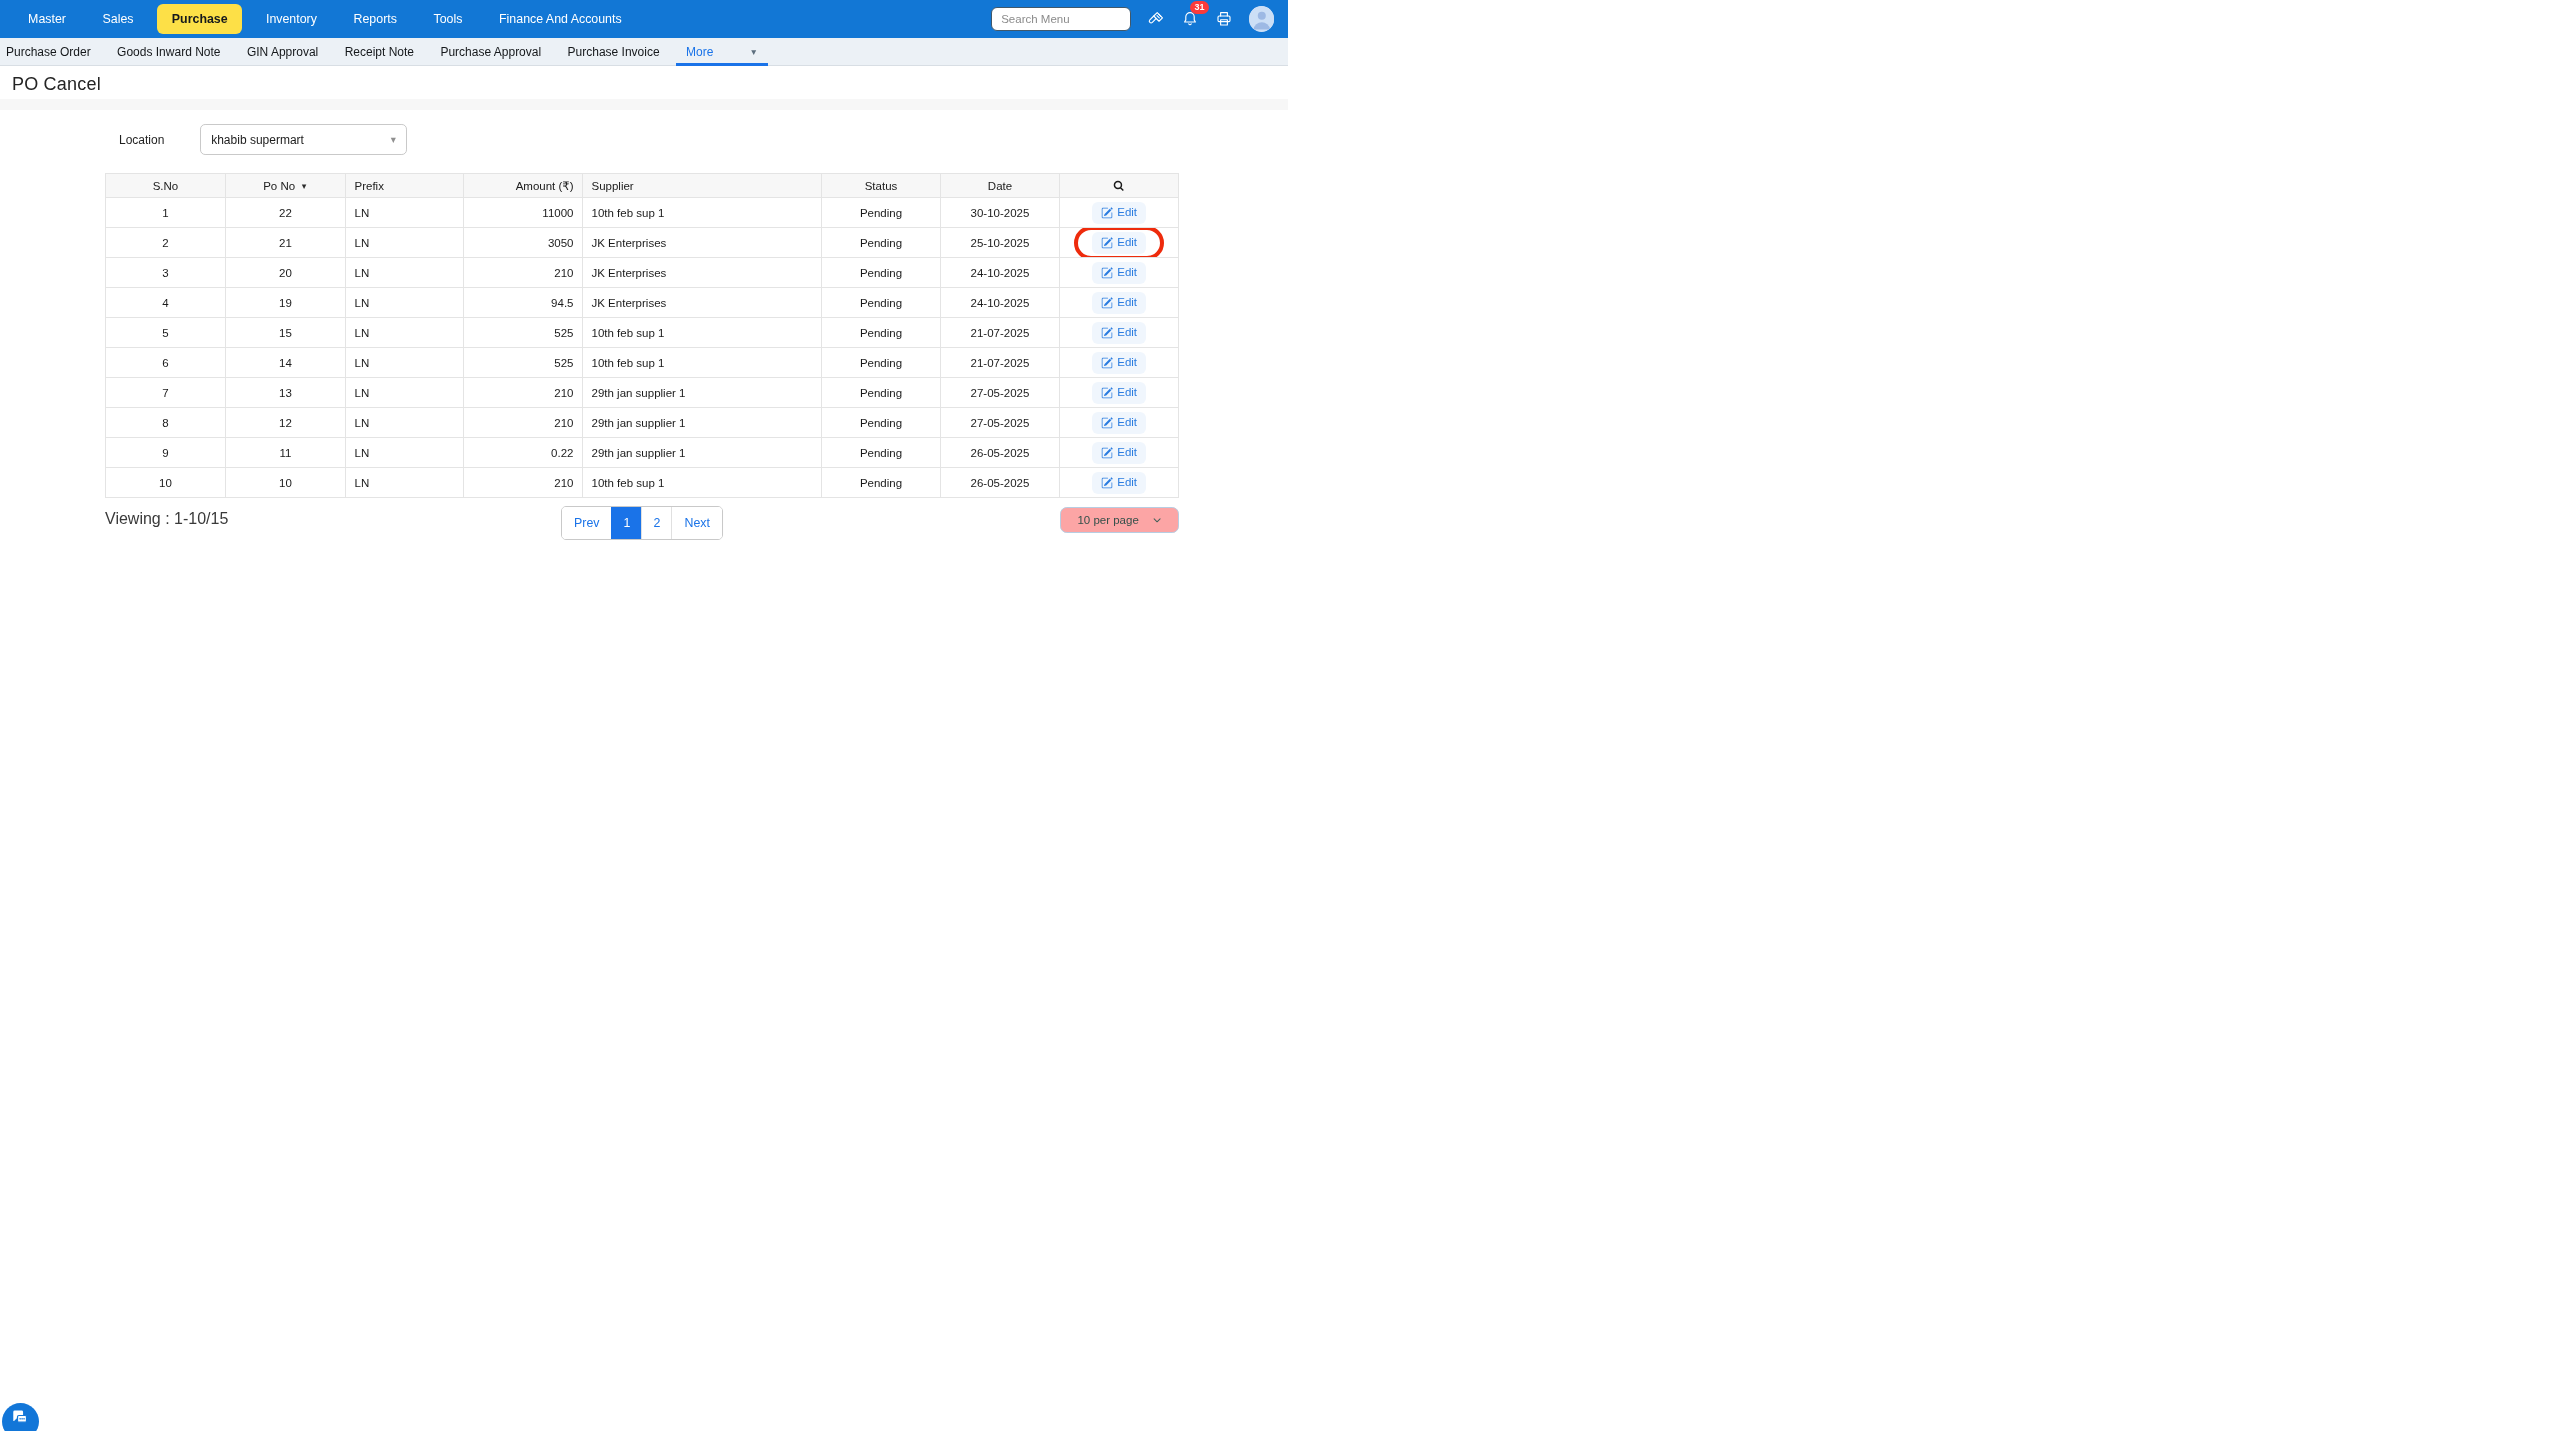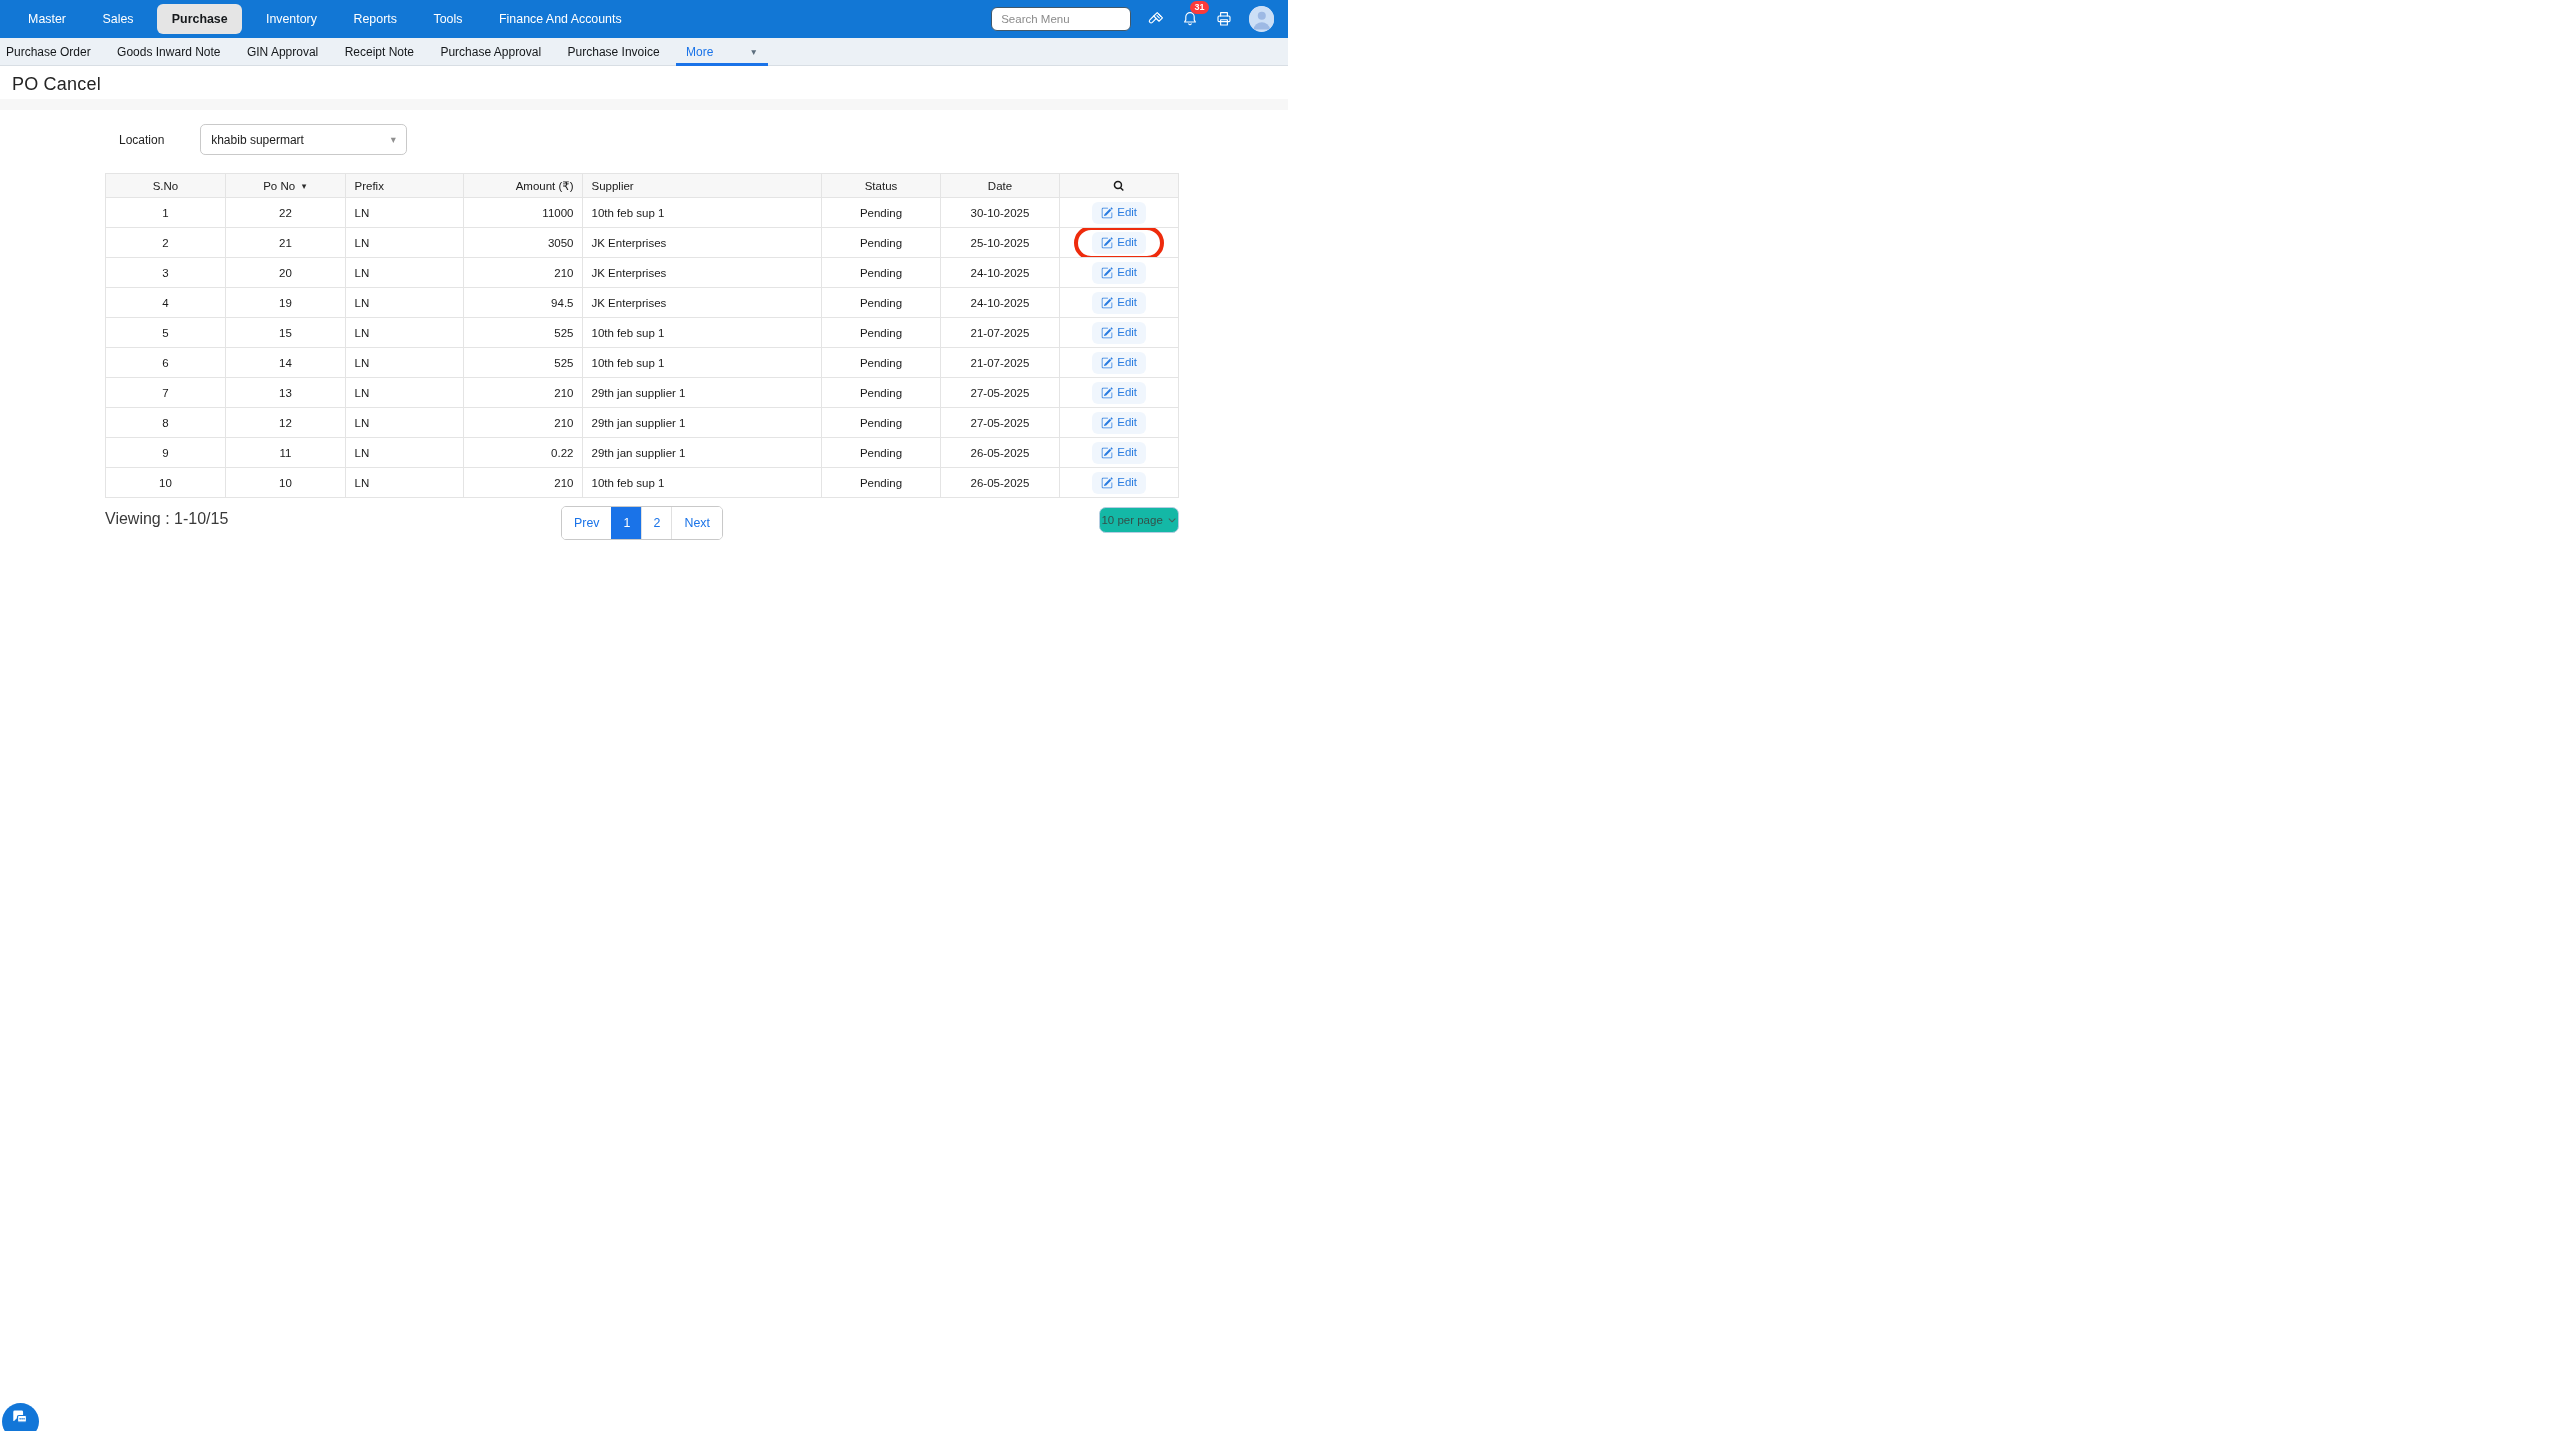--- a/index.html
+++ b/index.html
@@ -12,21 +12,21 @@
   *{box-sizing:border-box;font-family:inherit;}
   html,body{margin:0;padding:0;}
   body{
     width:1288px;height:716px;overflow:hidden;background:#fff;
     font-family:"Liberation Sans","DejaVu Sans",sans-serif;color:#1b1b1b;position:relative;
   }
   
   .topbar{height:38px;background:var(--topbar-blue);display:flex;align-items:center;padding:0 13.6px 0 15.3px;}
   .topnav{display:flex;align-items:center;gap:11px;}
   .nav-item{color:#fff;font-size:12.4px;font-weight:500;padding:6px 12.8px;cursor:pointer;white-space:nowrap;}
-  .nav-item.active{background:#e5e5e5;color:#16191c;border-radius:6px;font-weight:700;padding:7.7px 14.5px;}
+  .nav-item.active{background:#fde047;color:#16191c;border-radius:6px;font-weight:700;padding:7.7px 14.5px;}
   .topbar-right{margin-left:auto;display:flex;align-items:center;gap:16px;}
   .search-input{width:140px;height:24px;border-radius:6px;border:0.9px solid #40586b;font-size:11.5px;
     padding:0 9.4px;color:#222;outline:none;background:#fff;}
   .search-input::placeholder{color:#8b8b8b;}
   .iconbtn{background:none;border:none;padding:0;position:relative;cursor:pointer;height:20.4px;display:flex;align-items:center;}
   .topicon{width:18px;height:18px;display:block;}
   .badge{position:absolute;top:-7.7px;left:9.4px;background:var(--badge);color:#fff;font-size:9px;font-weight:700;
     border-radius:7.7px;padding:1.7px 4.3px;line-height:1.1;}
   .avatar{width:25.6px;height:25.6px;border-radius:50%;overflow:hidden;background:#ccdff6;border:none;padding:0;cursor:pointer;}
   .avatar svg{display:block;}
@@ -64,22 +64,22 @@
   
   .footer-row{margin-top:7.7px;display:flex;align-items:flex-start;justify-content:space-between;position:relative;height:36px;}
   .viewing{font-size:16px;color:#3a3a3a;margin-top:3.4px;}
   .pager{position:absolute;left:50%;transform:translateX(-50%);top:0;display:flex;border:0.9px solid #c9c9c9;
     border-radius:5px;overflow:hidden;background:#fff;}
   .pg{font-size:12.4px;color:var(--accent);background:#fff;border:none;padding:0 12px;height:31.5px;display:flex;
     align-items:center;cursor:pointer;}
   .pg + .pg{border-left:0.9px solid #e0e0e0;}
   .pg.num{padding:0 10.2px;min-width:30px;justify-content:center;}
   .pg.active{background:var(--accent);color:#fff;border-left-color:var(--accent);}
-  .per-page{display:flex;align-items:center;gap:4px;border:0.9px solid #b7cde2;border-radius:6.8px;height:26.4px;
-    padding:0 1px;font-size:11.5px;color:#34504a;cursor:pointer;background:#14b8a6;margin-top:0.9px;}
+  .per-page{display:flex;align-items:center;gap:13px;border:0.9px solid #b7cde2;border-radius:6.8px;height:26.4px;
+    padding:0 16px;font-size:11.5px;color:#34504a;cursor:pointer;background:#fca5a5;margin-top:0.9px;}
   .per-page svg{width:10.2px;height:10.2px;}
   
   .chat-fab{position:fixed;left:1.7px;bottom:-9.4px;width:37px;height:37px;border-radius:50%;background:#1276d8;
     border:none;display:flex;align-items:center;justify-content:center;cursor:pointer;}
   .chat-fab svg{width:19.6px;height:19.6px;margin-bottom:7.7px;}
 </style>
 </head>
 <body>
 
 <div class="app">

